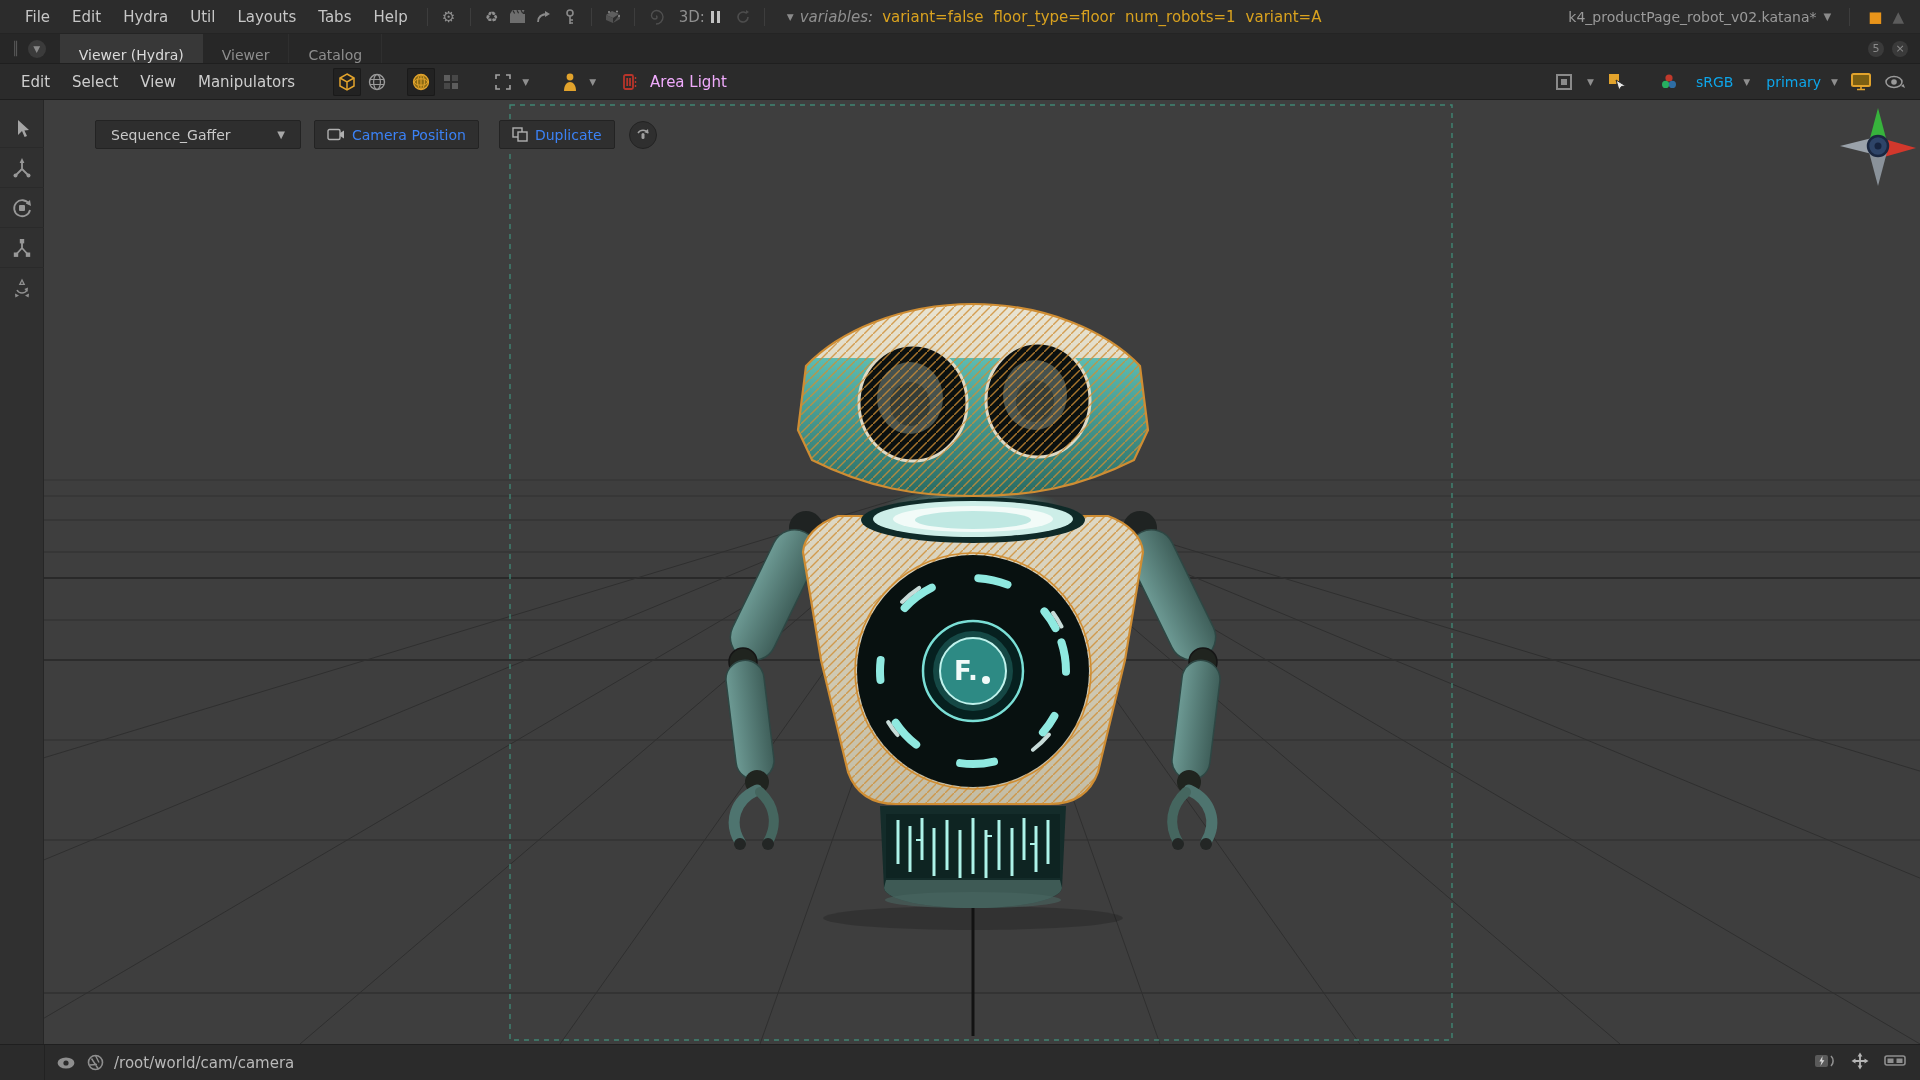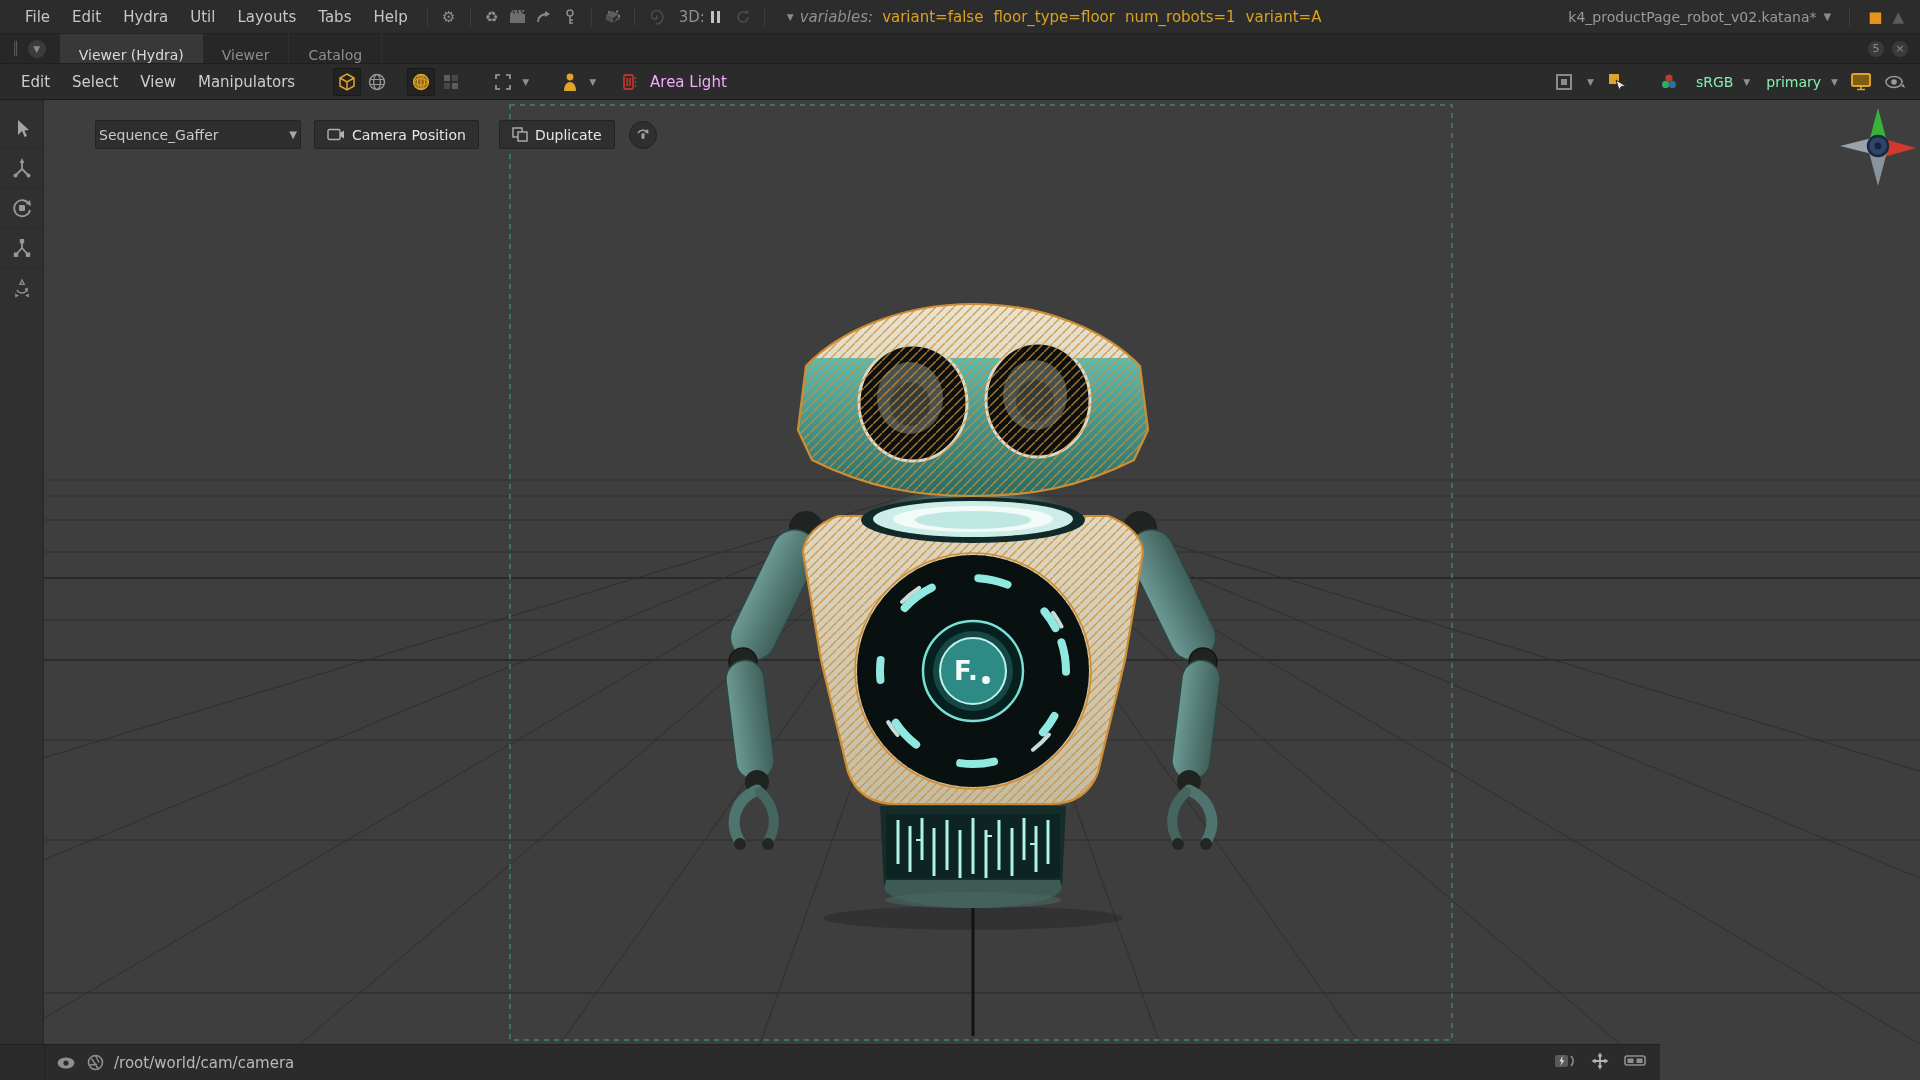--- a/index.html
+++ b/index.html
@@ -45,47 +45,47 @@
   
   .toolbar { height:36px; background:#2b2b2b; border-bottom:1px solid #1d1d1d;
              display:flex; align-items:center; padding:0 10px; color:#cdcdcd; font-size:15px; }
   .toolbar .menu { padding:0 11px; }
   .tb-btn { width:28px; height:28px; display:flex; align-items:center; justify-content:center;
             border-radius:2px; margin:0 1px; }
   .tb-btn.pressed { background:#222222; box-shadow:inset 0 0 0 1px #1a1a1a; }
   .tb-caret { color:#8f8f8f; font-size:9px; margin:0 4px; }
   .tb-label { color:#f0abfc; margin-left:6px; }
   .tb-right { margin-left:auto; display:flex; align-items:center; gap:4px; }
-  .tb-right .txt { color:#86efac; font-size:14px; margin:0 2px 0 8px; }
+  .tb-right .txt { color:#0ea5e9; font-size:14px; margin:0 2px 0 8px; }
 
   
   .rail { position:absolute; left:0; top:100px; bottom:36px; width:44px; background:#303030;
           border-right:1px solid #262626; display:flex; flex-direction:column;
           align-items:center; padding-top:8px; z-index:5; }
   .rail .cell { width:44px; height:40px; display:flex; align-items:center; justify-content:center;
                 border-bottom:1px solid #2a2a2a; }
   .rail .cell:last-child { border-bottom:none; }
 
   
   .viewport { position:absolute; left:0; top:100px; width:1920px; height:944px;
               background:#3e3e3e; }
   .viewport svg.scene { position:absolute; inset:0; }
   .vp-controls { position:absolute; top:20px; left:95px; display:flex; align-items:center; z-index:6; }
   .gaffer-select { width:206px; height:29px; background:#2e2e2e; border:1px solid #232323;
-                   border-radius:2px; display:flex; align-items:center; padding:0 3px;
+                   border-radius:2px; display:flex; align-items:center; padding:0 15px;
                    color:#c9c9c9; font-size:14px; }
   .gaffer-select .caret { margin-left:auto; color:#a8a8a8; font-size:10px; }
   .vp-btn { height:29px; background:#2f2f2f; border:1px solid #232323; border-radius:2px;
-            display:flex; align-items:center; padding:0 12px; color:#e5e5e5; font-size:14px;
+            display:flex; align-items:center; padding:0 12px; color:#3b82f6; font-size:14px;
             gap:7px; }
   .vp-roundbtn { width:28px; height:28px; border-radius:50%; background:#2f2f2f;
                  border:1px solid #232323; display:flex; align-items:center; justify-content:center; }
 
   
-  .statusbar { position:absolute; left:0; bottom:0; width:1660px; height:36px; background:#2b2b2b;
+  .statusbar { position:absolute; left:0; bottom:0; width:1920px; height:36px; background:#2b2b2b;
                border-top:1px solid #1f1f1f; display:flex; align-items:center; color:#b5b5b5;
                font-size:15px; z-index:7; }
   .sb-corner { width:45px; height:100%; border-right:1px solid #222; flex:0 0 45px; }
   .sb-ic { margin-left:11px; display:flex; align-items:center; }
   .sb-path { margin-left:10px; color:#b9b9b9; }
   .sb-right { margin-left:auto; display:flex; align-items:center; gap:15px; padding-right:14px; }
 </style>
 </head>
 <body>
 

